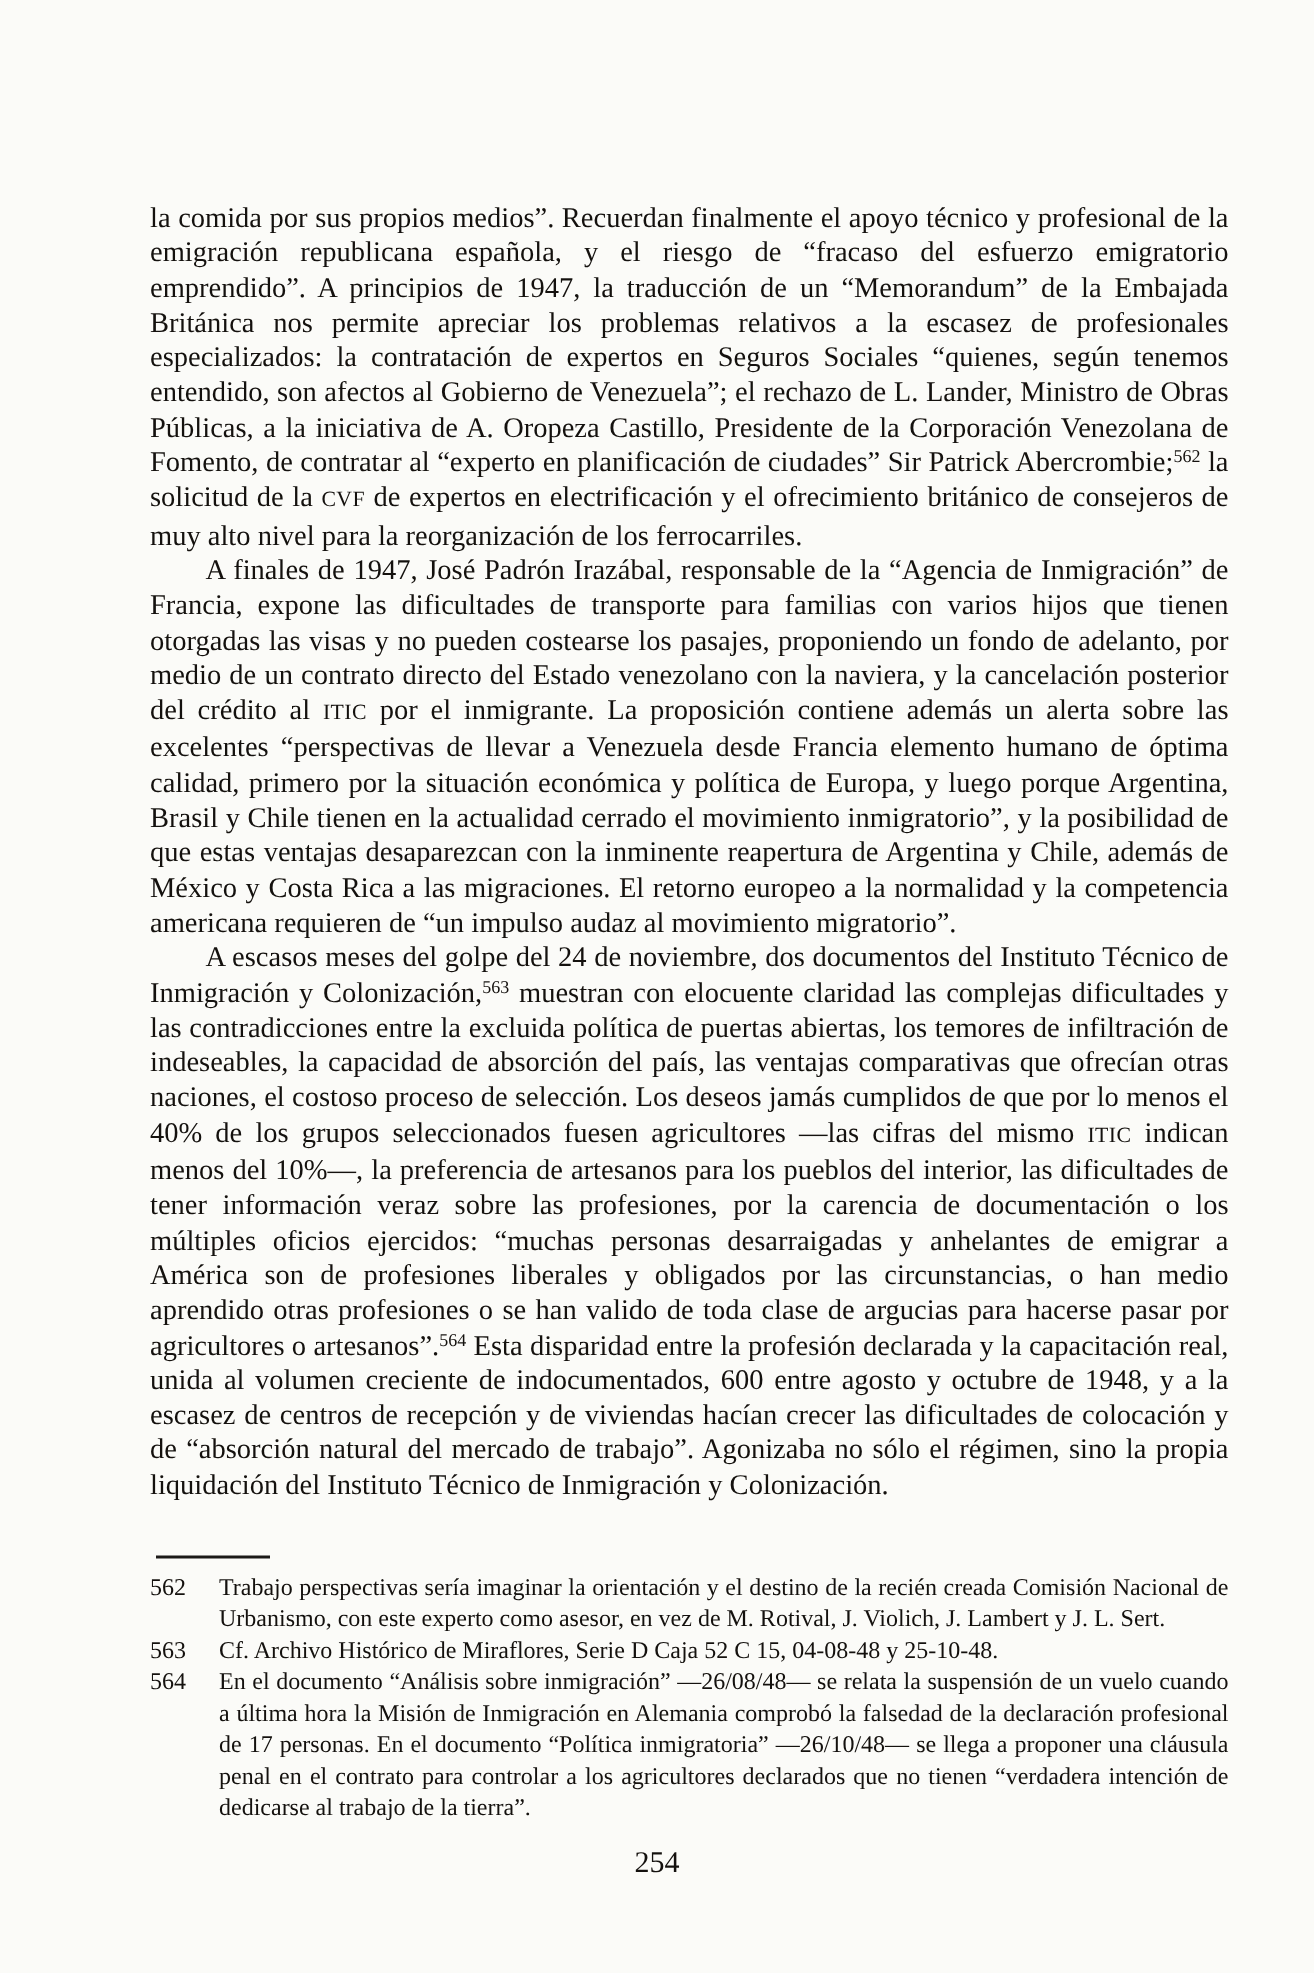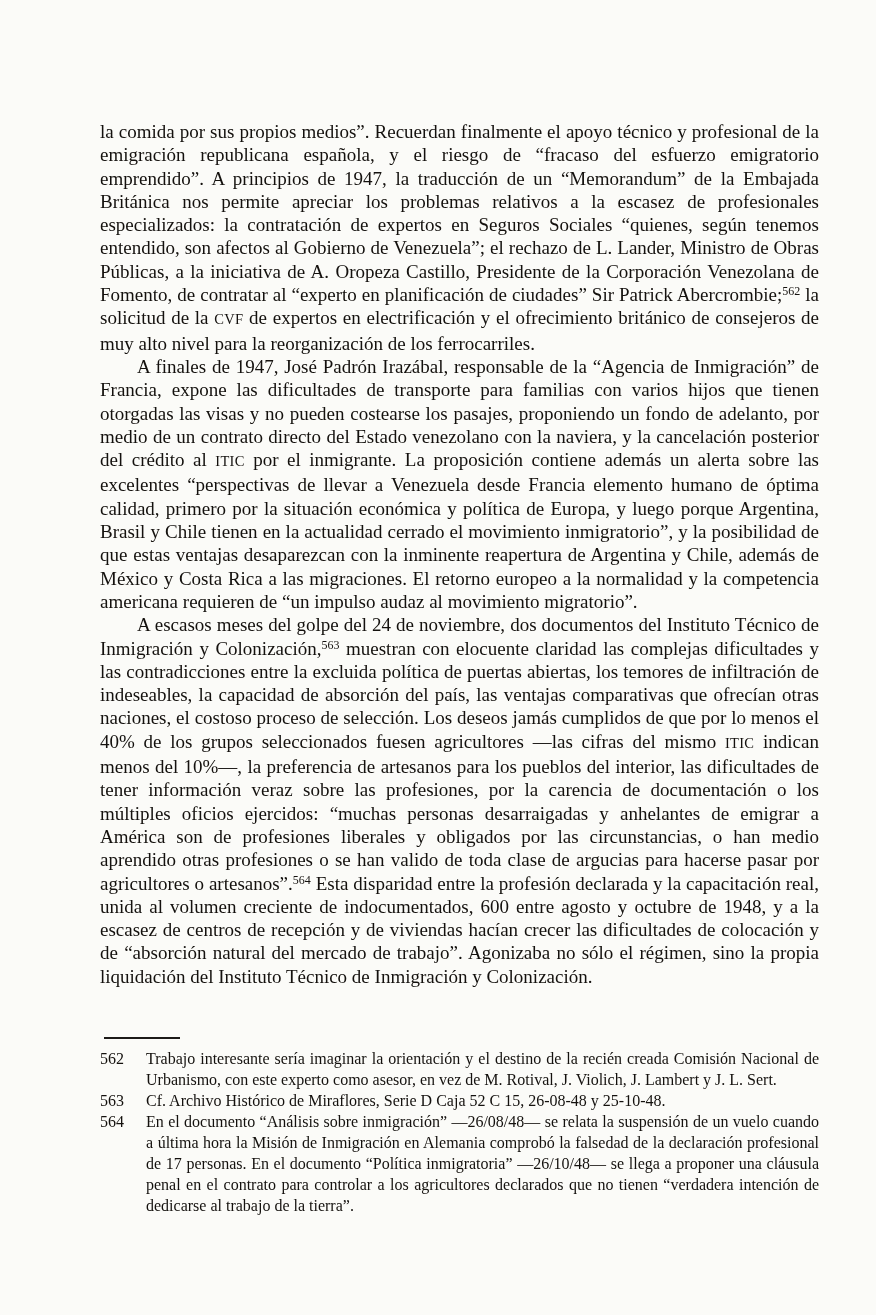--- a/index.html
+++ b/index.html
@@ -11,21 +11,21 @@
   .page {
     position: relative;
     width: 876px; height: 1315px;
     background: #fbfbf8;
     color: #14110e;
     font-family: "Liberation Serif", serif;
     -webkit-font-smoothing: antialiased;
   }
   .body-text {
     position: absolute;
-    left: 100px; top: 120px;
+    left: 100px; top: 134px;
     width: 719px;
     font-size: 19px;
     line-height: 23.3px;
     text-align: justify;
   }
   .para { margin: 0; padding: 0; }
   .para.indent { text-indent: 37px; }
   sup.fn-ref {
     font-size: 12px;
     line-height: 0;
@@ -72,29 +72,30 @@
     <p class="para indent"><span>A escasos meses del golpe del 24 de noviembre, dos documentos del Instituto Técnico de Inmigración y Colonización,</span><sup class="fn-ref">563</sup><span> muestran con elocuente claridad las complejas dificultades y las contradicciones entre la excluida política de puertas abiertas, los temores de infiltración de indeseables, la capacidad de absorción del país, las ventajas comparativas que ofrecían otras naciones, el costoso proceso de selección. Los deseos jamás cumplidos de que por lo menos el 40% de los grupos seleccionados fuesen agricultores —las cifras del mismo </span><span class="sc">ITIC</span><span> indican menos del 10%—, la preferencia de artesanos para los pueblos del interior, las dificultades de tener información veraz sobre las profesiones, por la carencia de documentación o los múltiples oficios ejercidos: “muchas personas desarraigadas y anhelantes de emigrar a América son de profesiones liberales y obligados por las circunstancias, o han medio aprendido otras profesiones o se han valido de toda clase de argucias para hacerse pasar por agricultores o artesanos”.</span><sup class="fn-ref">564</sup><span> Esta disparidad entre la profesión declarada y la capacitación real, unida al volumen creciente de indocumentados, 600 entre agosto y octubre de 1948, y a la escasez de centros de recepción y de viviendas hacían crecer las dificultades de colocación y de “absorción natural del mercado de trabajo”. Agonizaba no sólo el régimen, sino la propia liquidación del Instituto Técnico de Inmigración y Colonización.</span></p>
 
   </main>
 
   <div class="fn-rule"></div>
 
   <section class="footnotes">
 
     <div class="footnote">
       <span class="fn-num">562</span>
-      <span>Trabajo interesante sería imaginar la orientación y el destino de la recién creada Comisión Nacional de Urbanismo, con este experto como asesor, en vez de M. Rotival, J. Violich, J. Lambert y J. L. Sert.</span>
+      <span>Trabajo perspectivas sería imaginar la orientación y el destino de la recién creada Comisión Nacional de Urbanismo, con este experto como asesor, en vez de M. Rotival, J. Violich, J. Lambert y J. L. Sert.</span>
     </div>
 
     <div class="footnote">
       <span class="fn-num">563</span>
-      <span class="fn-abbr">Cf.</span><span> Archivo Histórico de Miraflores, Serie D Caja 52 C 15, 26-08-48 y 25-10-48.</span>
+      <span class="fn-abbr">Cf.</span><span> Archivo Histórico de Miraflores, Serie D Caja 52 C 15, 04-08-48 y 25-10-48.</span>
     </div>
 
     <div class="footnote">
       <span class="fn-num">564</span>
       <span>En el documento “Análisis sobre inmigración” —26/08/48— se relata la suspensión de un vuelo cuando a última hora la Misión de Inmigración en Alemania comprobó la falsedad de la declaración profesional de 17 personas. En el documento “Política inmigratoria” —26/10/48— se llega a proponer una cláusula penal en el contrato para controlar a los agricultores declarados que no tienen “verdadera intención de dedicarse al trabajo de la tierra”.</span>
     </div>
 
   </section>
 
+  <div class="page-number">254</div>
 
 </div>
 
 </body></html>

